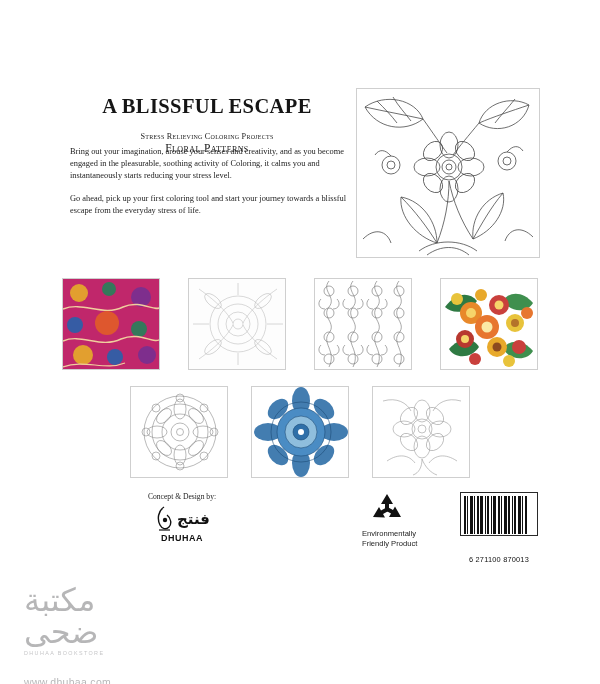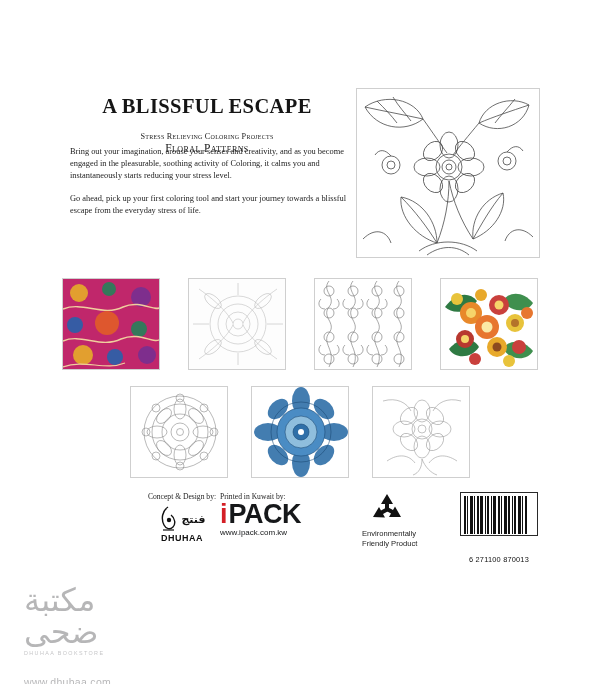--- a/index.html
+++ b/index.html
@@ -149,21 +149,21 @@
     align-items: center;
     justify-content: center;
     gap: 3px;
   }
   .fenteg-mark {
     width: 20px; height: 26px;
     position: relative;
   }
   .fenteg-arabic {
     font-family: "DejaVu Sans", sans-serif;
-    font-size: 11px;
+    font-size: 15px;
     font-weight: bold;
     color: #111;
     line-height: 1;
   }
   .fenteg-name {
     font-family: "Liberation Sans", sans-serif;
     font-size: 9px;
     font-weight: bold;
     letter-spacing: 0.5px;
     color: #111;
@@ -577,28 +577,20 @@
               <path d="M10 1 C 4 5, 3 13, 6 19 C 8 23, 12 24, 15 21 C 18 18, 17 12, 13 9" fill="none" stroke="#111" stroke-width="1.4"></path>
               <circle cx="11" cy="14" r="2.2" fill="#111"></circle>
               <path d="M5 24 H 16" stroke="#111" stroke-width="1.2"></path>
             </svg>
           </span>
           <span class="fenteg-arabic">فنتج</span>
         </div>
         <div class="fenteg-name">DHUHAA</div>
       </div>
 
-      <div class="credit-block printed-block">
-        <div class="credit-label">Printed in Kuwait by:</div>
-        <div class="ipack-logo">
-          <span class="ipack-i">i</span>
-          <span class="ipack-pack">PACK</span>
-        </div>
-        <div class="ipack-url">www.ipack.com.kw</div>
-      </div>
 
       <div class="enviro-block">
         <span class="recycle-icon">
           <svg width="34" height="30" viewBox="0 0 34 30" aria-hidden="true">
             <path d="M17 2 L23 12 L19 12 L19 18 L15 18 L15 12 L11 12 Z" fill="#111"></path>
             <path d="M3 25 L9 15 L11 18.5 L16.5 15.5 L18.5 19 L13 22 L15 25.5 Z" fill="#111"></path>
             <path d="M31 25 L19 25 L21 21.5 L15.5 18.5 L17.5 15 L23 18 L25 14.5 Z" fill="#111"></path>
           </svg>
         </span>
         <div class="enviro-text">

